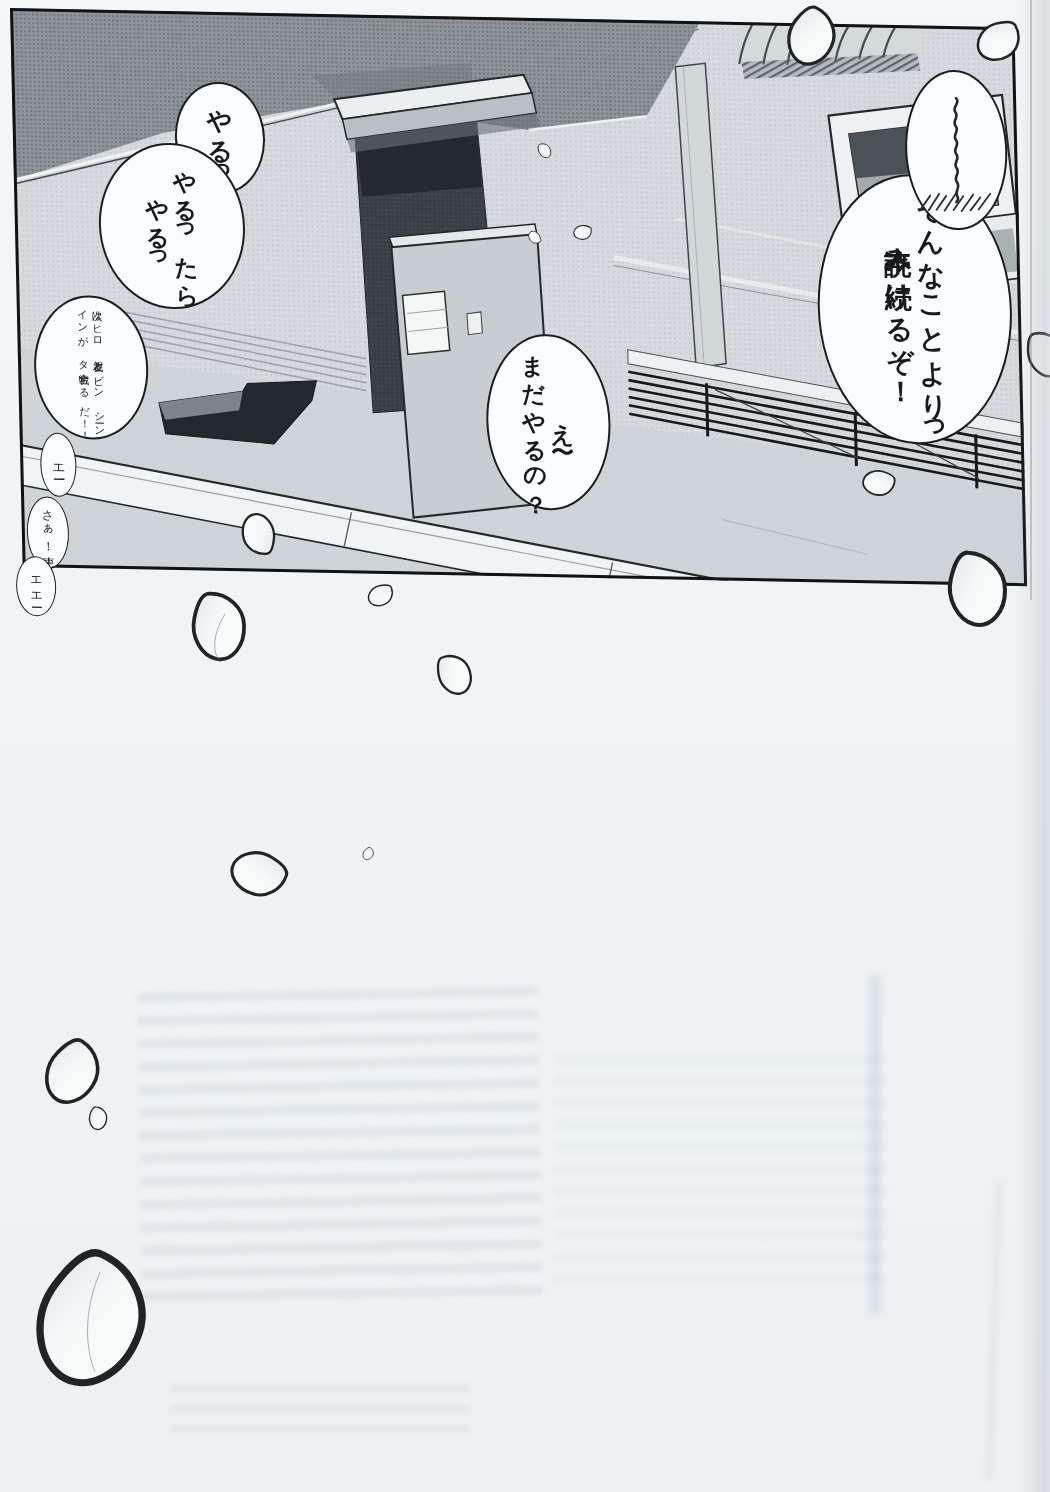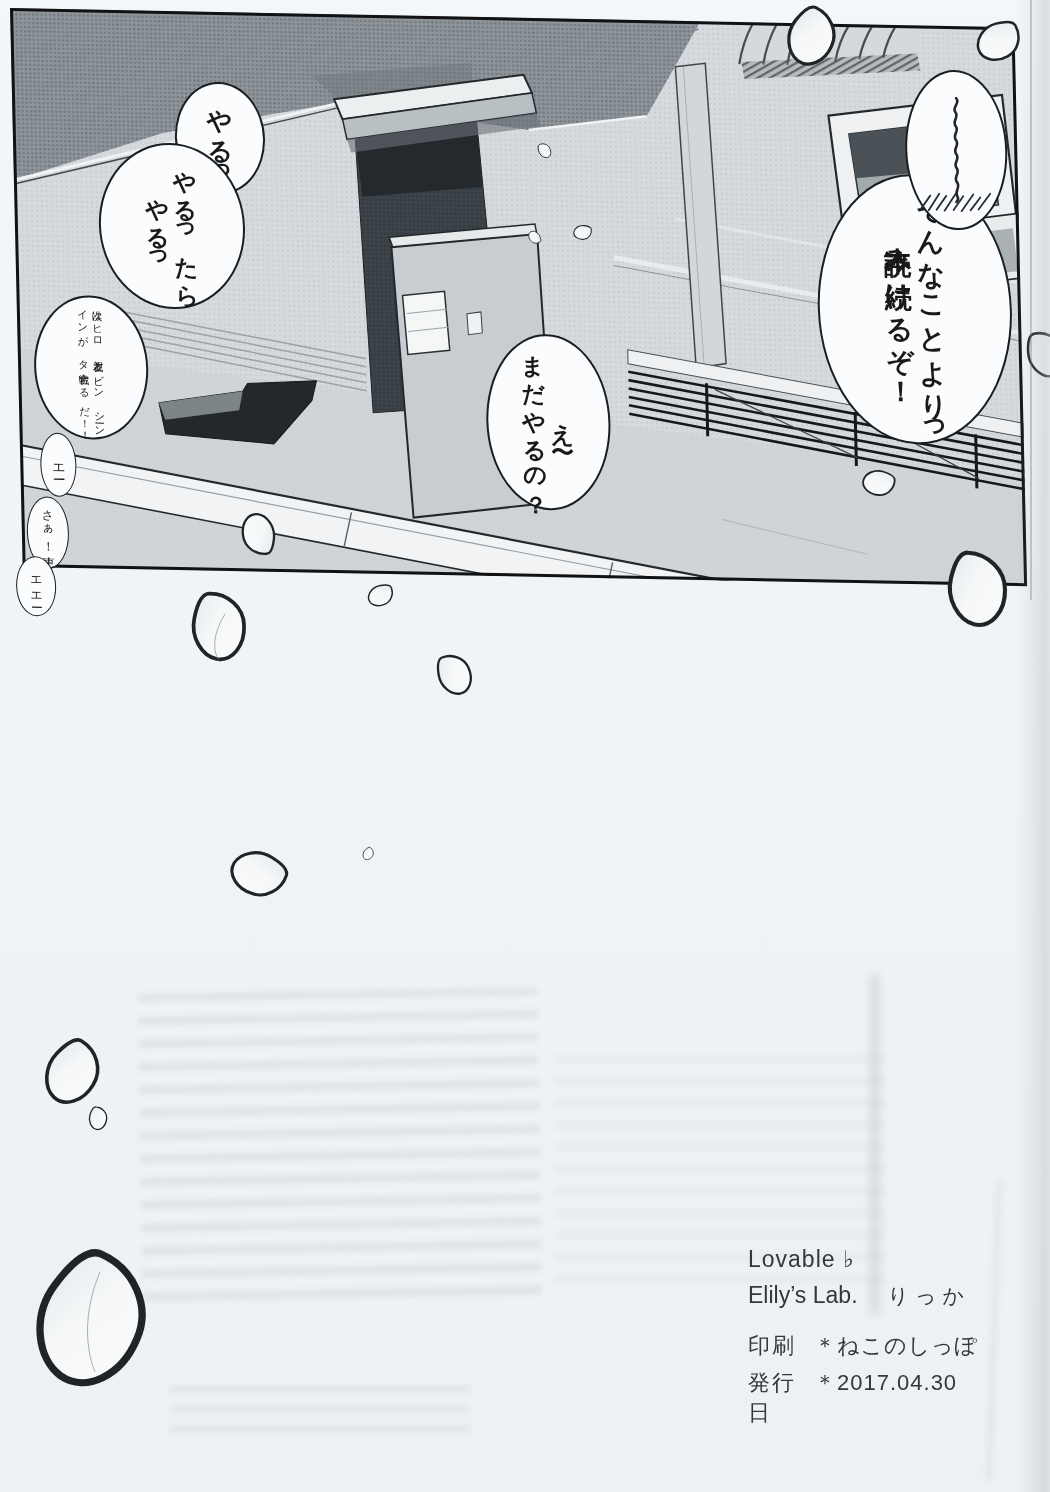--- a/index.html
+++ b/index.html
@@ -274,32 +274,17 @@
           <line x1="26" y1="21" x2="38" y2="3"></line>
           <line x1="35" y1="20" x2="45" y2="6"></line>
           <line x1="43" y1="21" x2="55" y2="4"></line>
           <line x1="52" y1="20" x2="62" y2="7"></line>
           <line x1="60" y1="19" x2="72" y2="3"></line>
         </g>
       </svg>
     </div>
   </div>
 
-  <div class="colophon">
-    <div class="c1">Lovable ♭</div>
-    <div class="c2">
-      <span>Elily’s Lab.</span>
-      <span class="author">りっか</span>
-    </div>
-    <div class="c3">
-      <span class="lbl">印刷</span>
-      <span class="val">＊ねこのしっぽ</span>
-    </div>
-    <div class="c4">
-      <span class="lbl">発行日</span>
-      <span class="val">＊2017.04.30</span>
-    </div>
-  </div>
 
   <div class="right-edge"></div>
   <div class="edge-line"></div>
   <div class="crease"></div>
 </div>
 
 </body></html>

